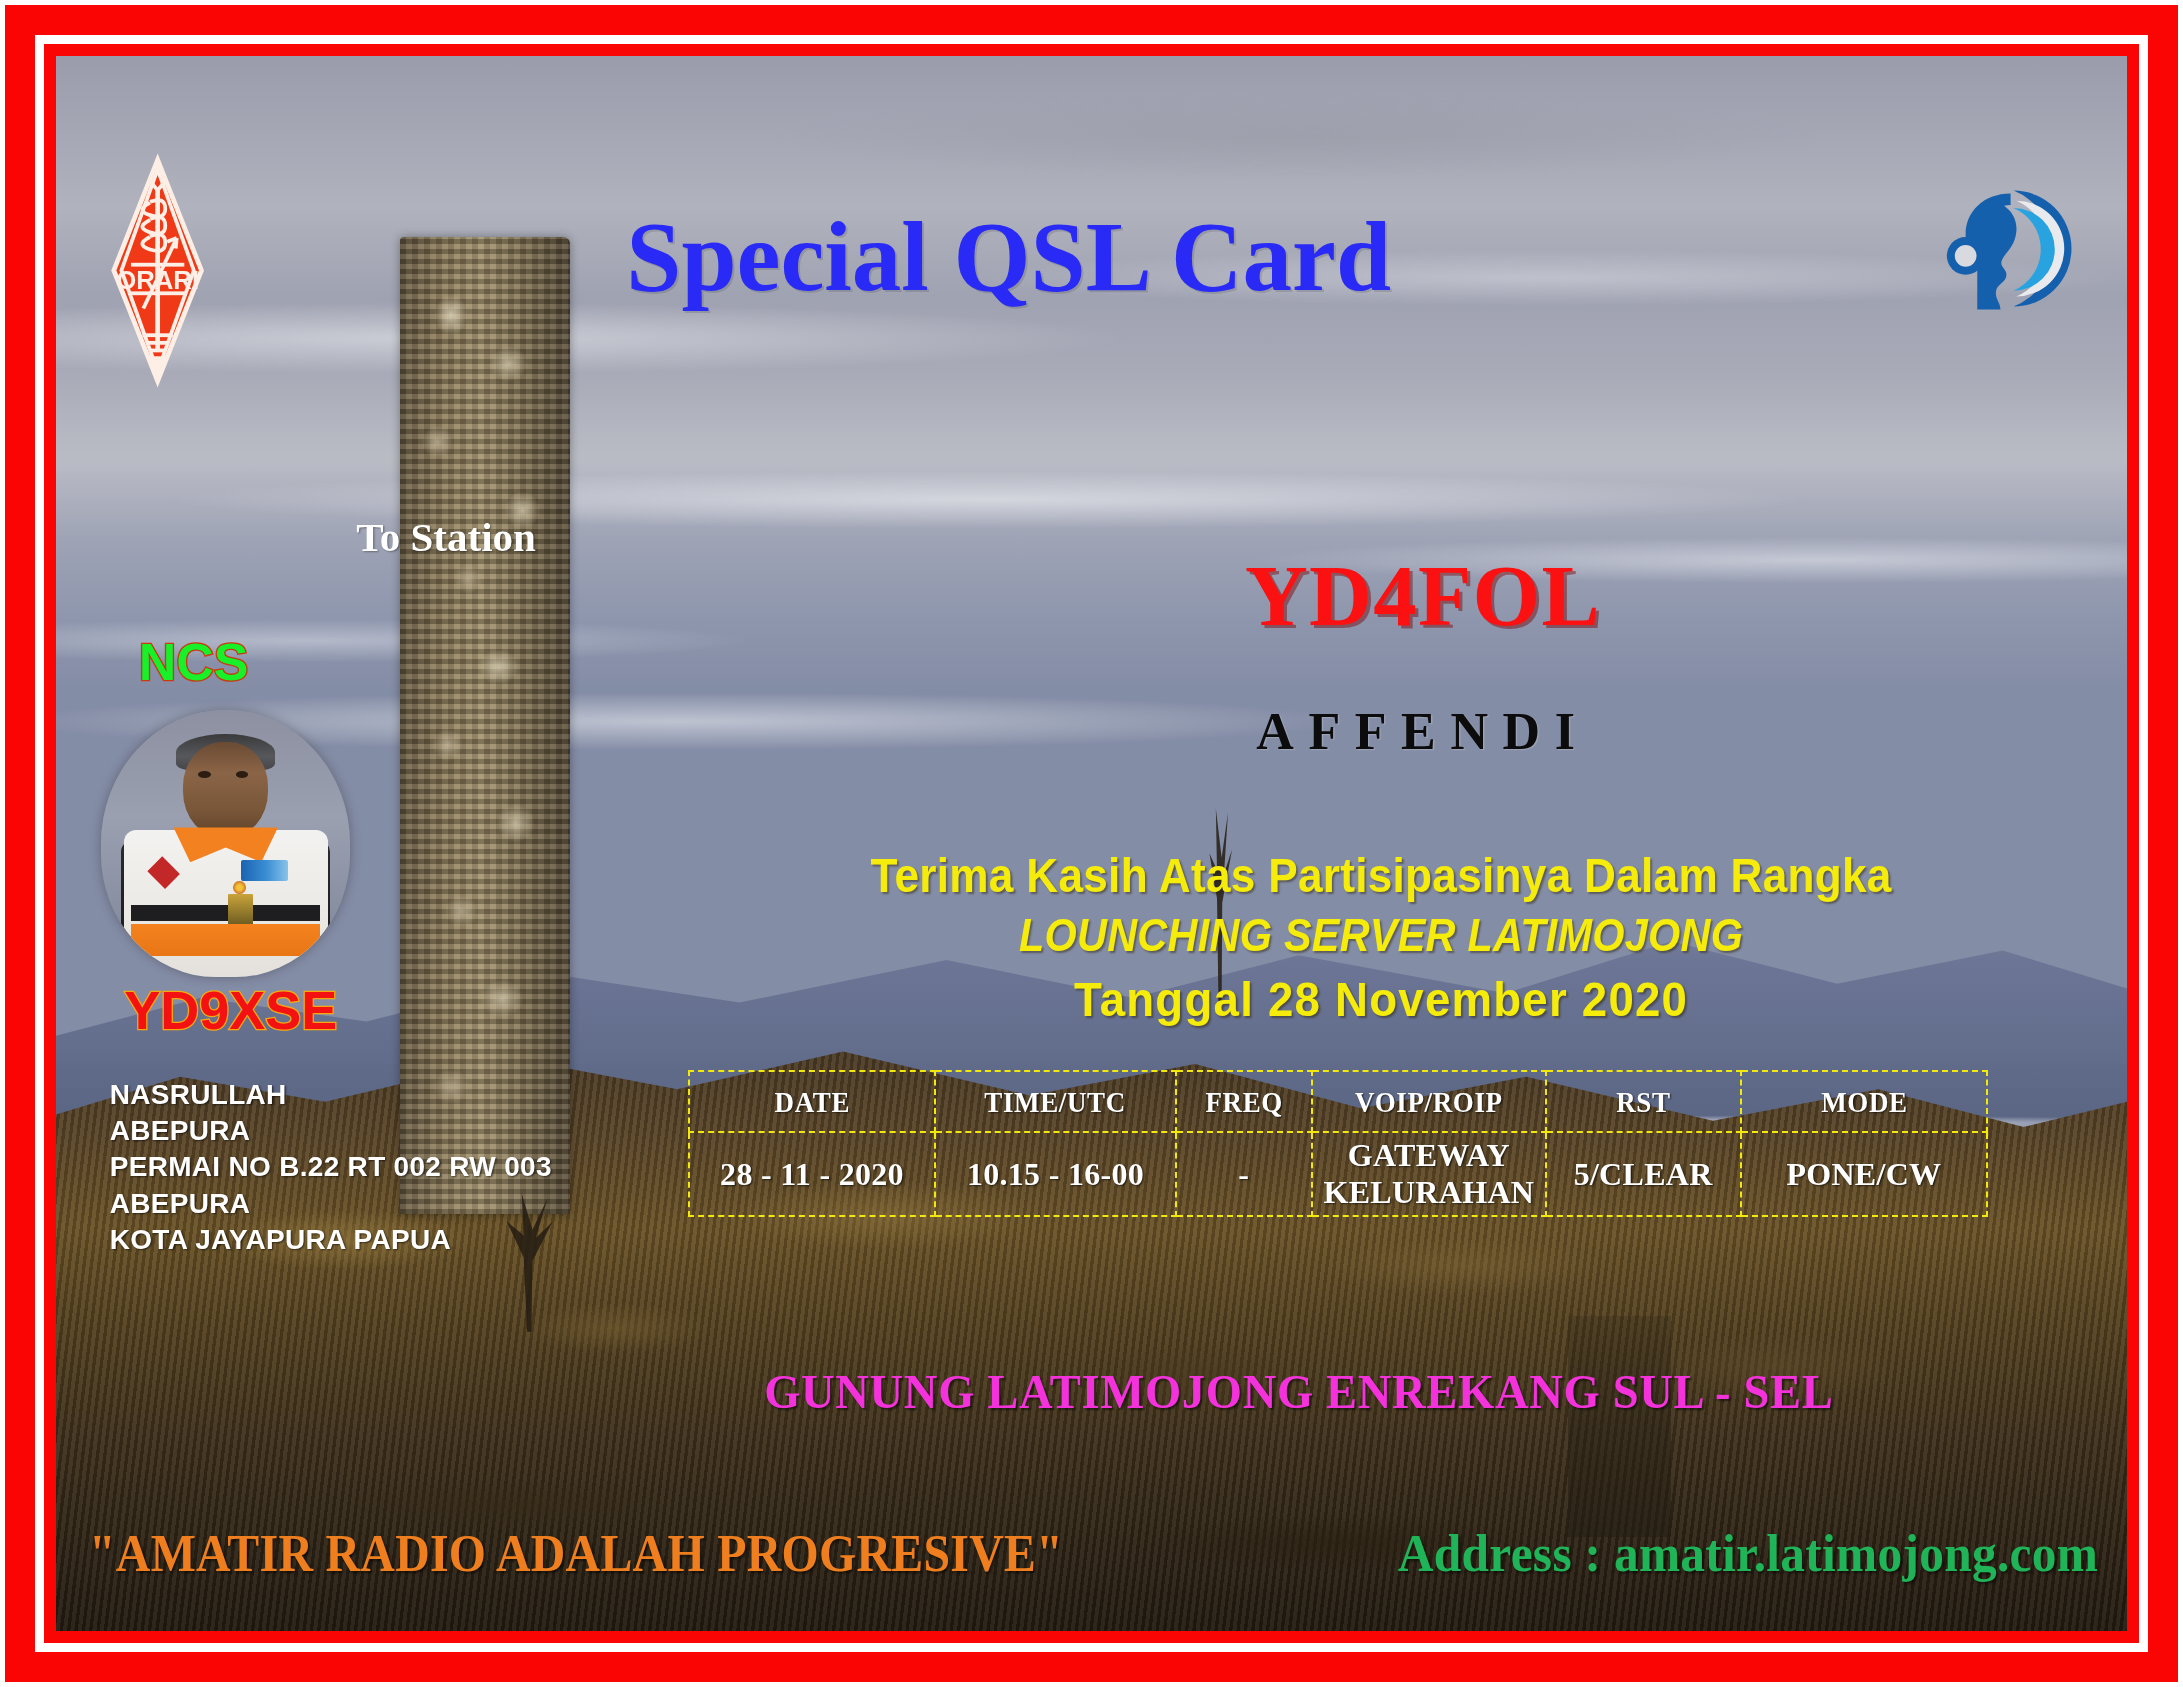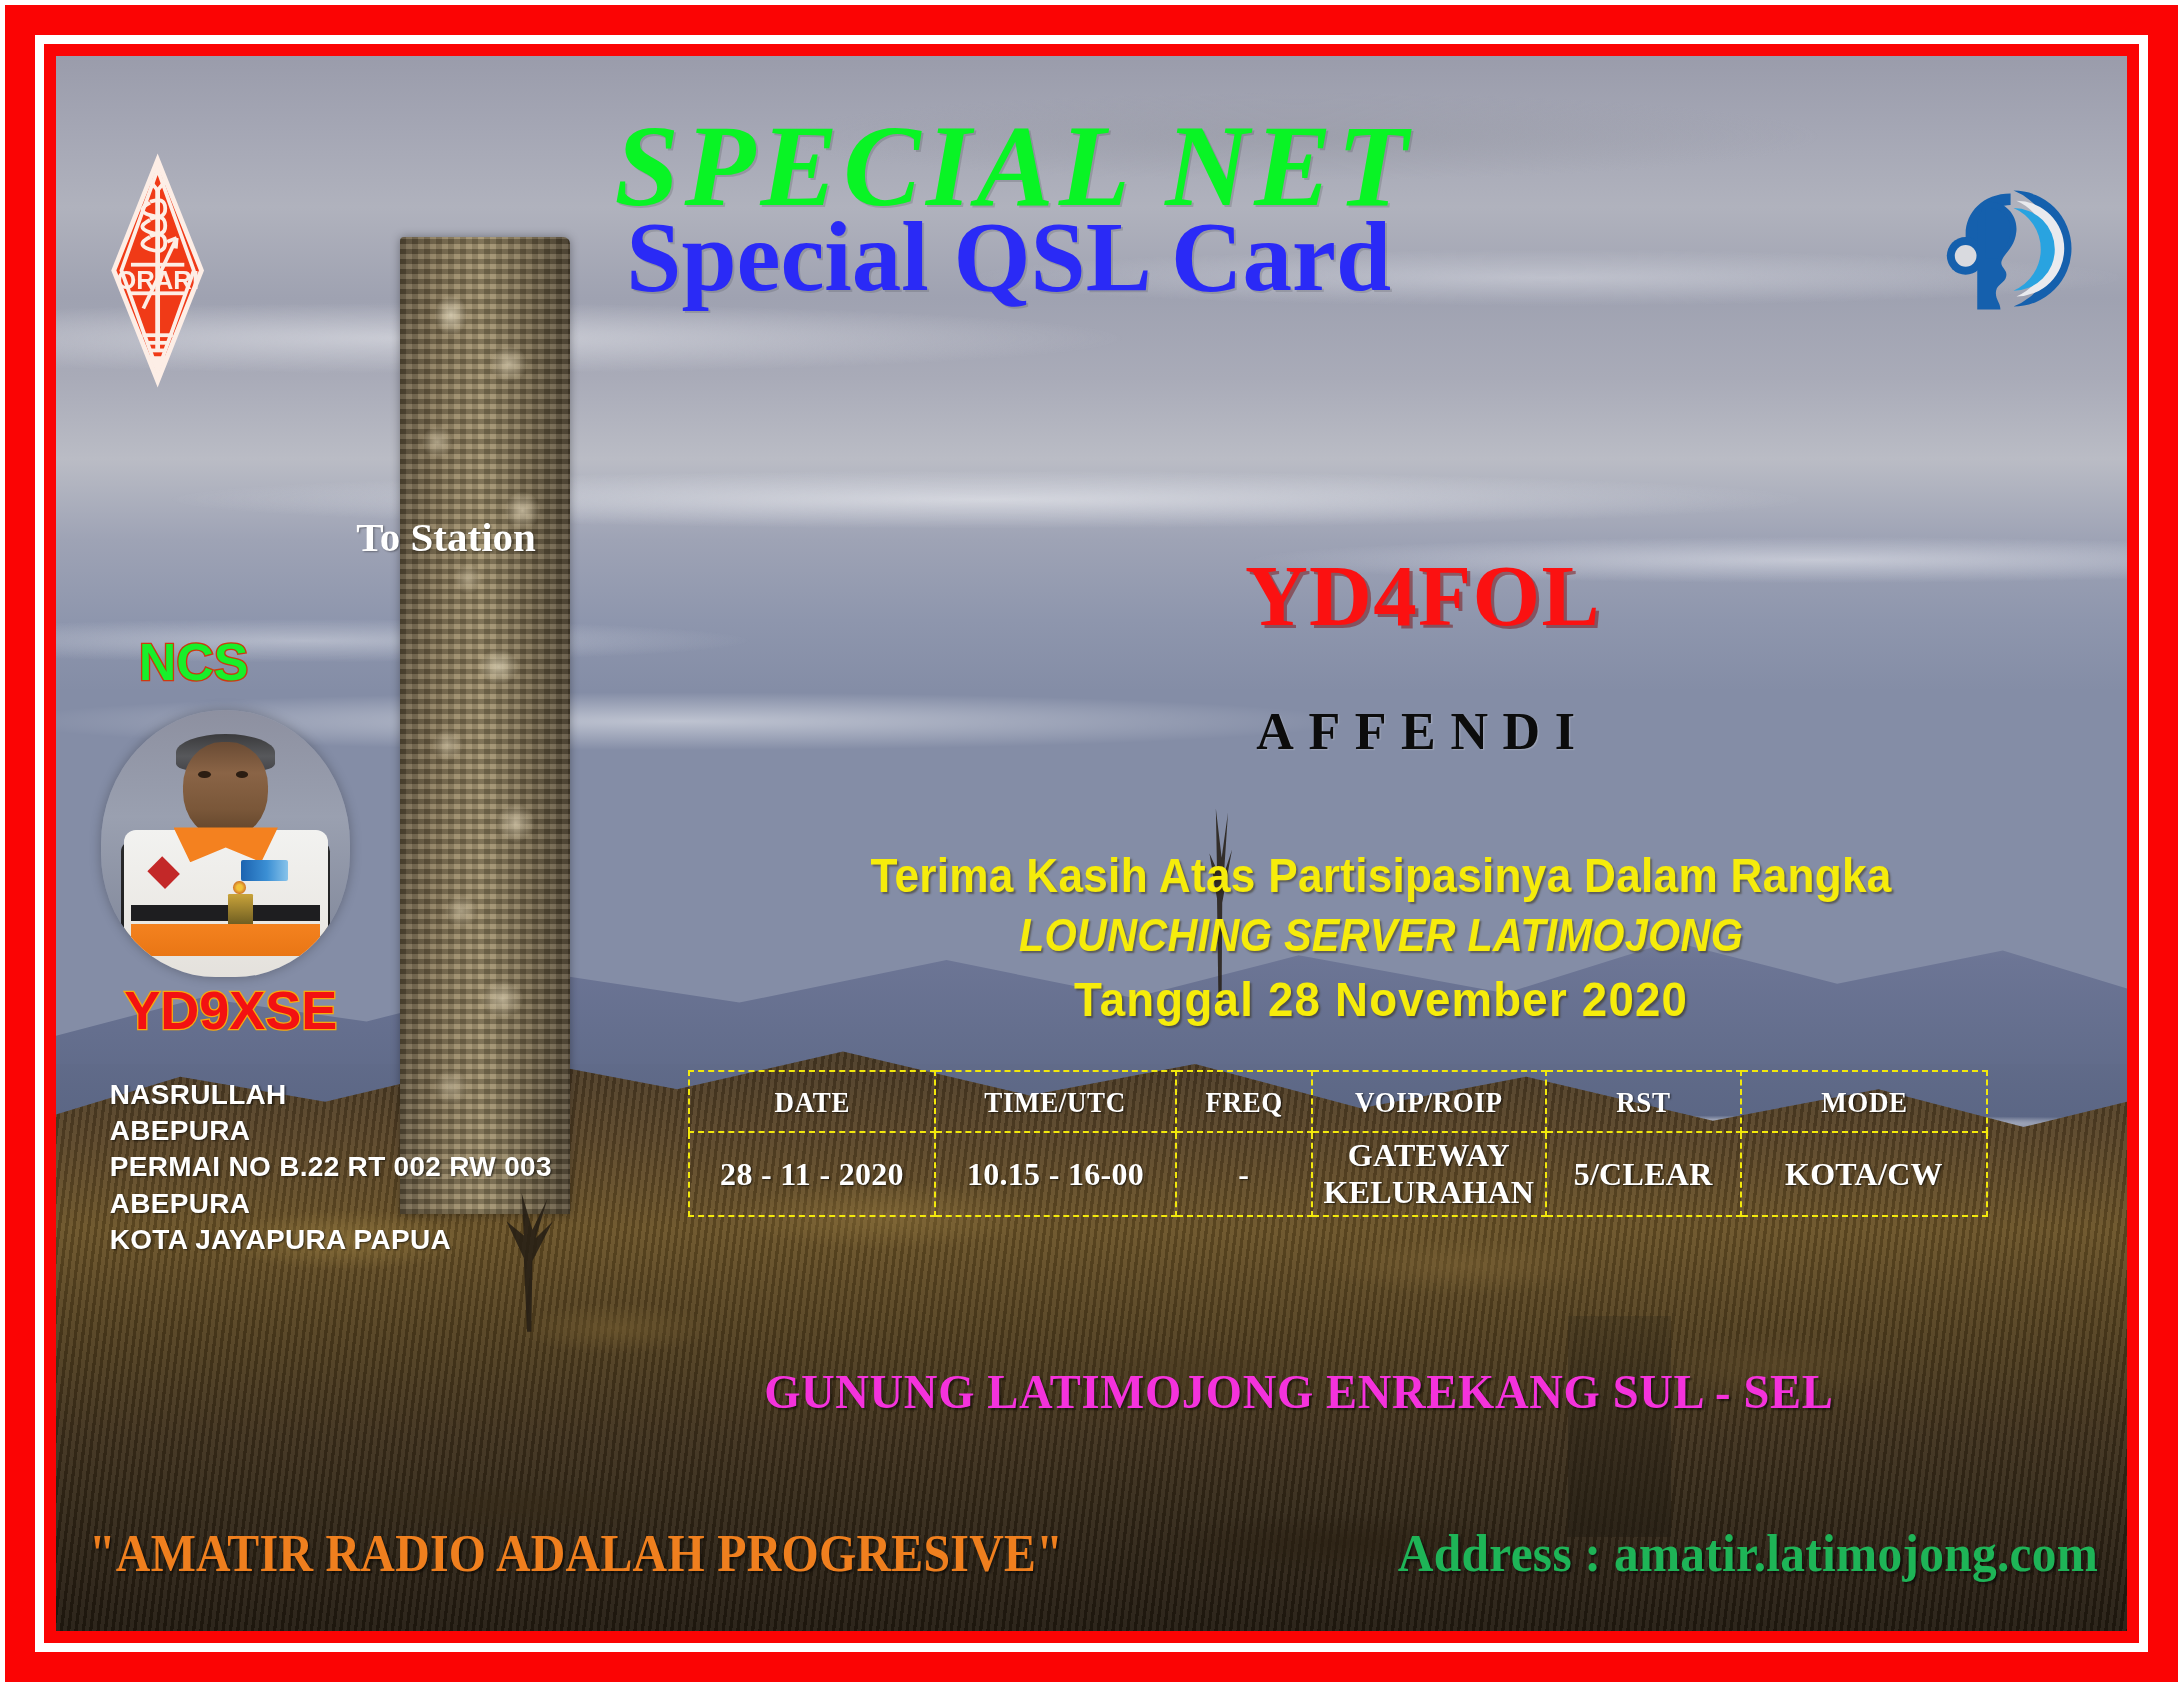--- a/index.html
+++ b/index.html
@@ -464,21 +464,20 @@
           <path d="M96 18 C58 18 34 44 34 74 L34 96 L54 96 L54 74 C54 54 72 34 96 34 Z" fill="#1560ad"></path>
           <circle cx="34" cy="104" r="26" fill="#1560ad"></circle>
           <circle cx="34" cy="104" r="15" fill="#d9dadf"></circle>
           <path d="M60 30 C86 26 106 46 104 70 C102 92 88 100 84 110
                    C80 120 92 122 90 132 C88 142 78 142 76 152
                    C74 164 82 168 82 178 L50 178 L50 58 Z" fill="#1560ad"></path>
           <path d="M62 38 C84 36 98 52 96 72 C94 90 82 98 78 108 L62 108 Z" fill="#1560ad"></path>
         </svg>
       </div>
 
-      <div class="abs" id="title-special-net">SPECIAL NET</div>
       <div class="abs" id="title-qsl-card">Special QSL Card</div>
 
       <div class="abs" id="to-station">To Station</div>
 
       <div class="abs" id="callsign-main">YD4FOL</div>
       <div class="abs" id="operator-name">AFFENDI</div>
 
       <div class="abs" id="thanks-block">
         <div id="thanks-line1">Terima Kasih Atas Partisipasinya Dalam Rangka</div>
         <div id="thanks-line2">LOUNCHING SERVER LATIMOJONG</div>
@@ -526,21 +525,21 @@
           </tr>
           <tr class="val-row">
             <td>28 - 11 - 2020</td>
             <td>10.15 - 16-00</td>
             <td>-</td>
             <td class="two-line">
               <div>GATEWAY</div>
               <div>KELURAHAN</div>
             </td>
             <td>5/CLEAR</td>
-            <td>KOTA/CW</td>
+            <td>PONE/CW</td>
           </tr>
         </tbody>
       </table>
 
       <div class="abs" id="location-line">GUNUNG LATIMOJONG ENREKANG SUL - SEL</div>
 
       <div class="abs" id="footer-slogan">"AMATIR  RADIO ADALAH PROGRESIVE"</div>
       <div class="abs" id="footer-address">Address  : amatir.latimojong.com</div>
 
     </div>

